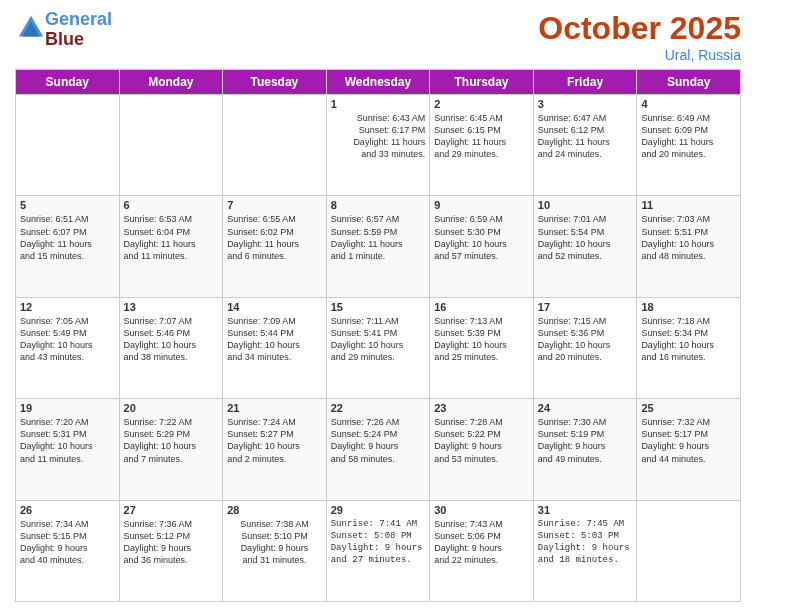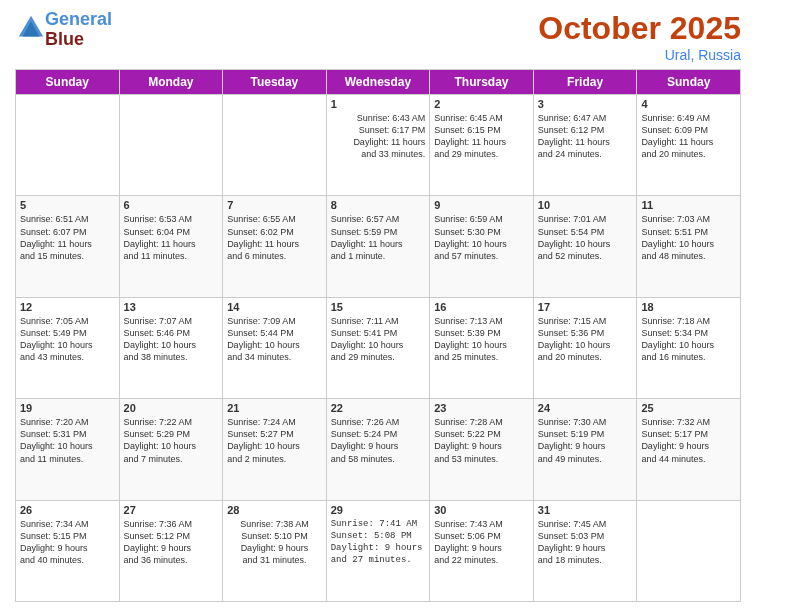--- a/index.html
+++ b/index.html
@@ -348,21 +348,21 @@
           </td>
           <td>
             <div class="cell-date">30</div>
             <div class="cell-info" style="white-space: pre-line;">Sunrise: 7:43 AM
 Sunset: 5:06 PM
 Daylight: 9 hours
 and 22 minutes.</div>
           </td>
           <td>
             <div class="cell-date">31</div>
-            <div class="cell-info" style="white-space: pre-line;">Sunrise: 7:45 AM
+            <div class="cell-info" style="white-space: pre-line; font-family: Liberation Mono, monospace;">Sunrise: 7:45 AM
 Sunset: 5:03 PM
 Daylight: 9 hours
 and 18 minutes.</div>
           </td>
           <td class="empty-cell"></td>
         </tr>
       </tbody>
   </table>
 </div>
 

